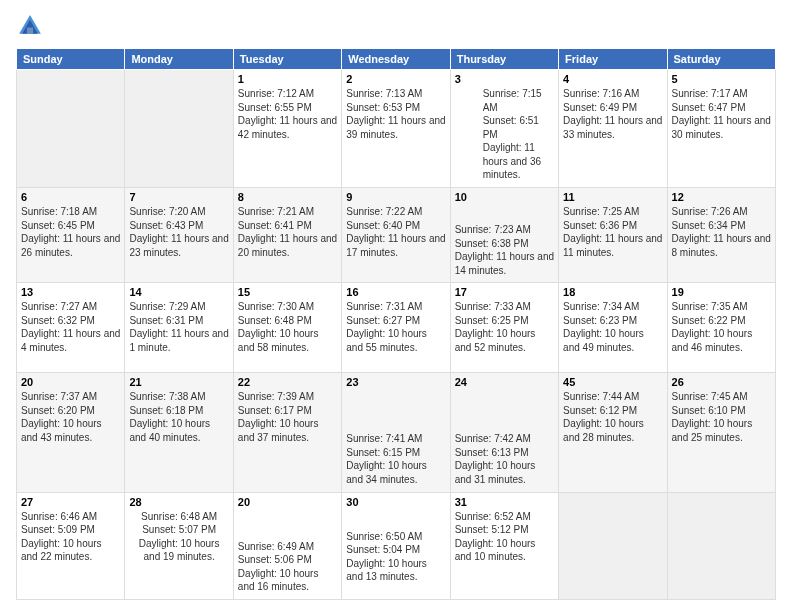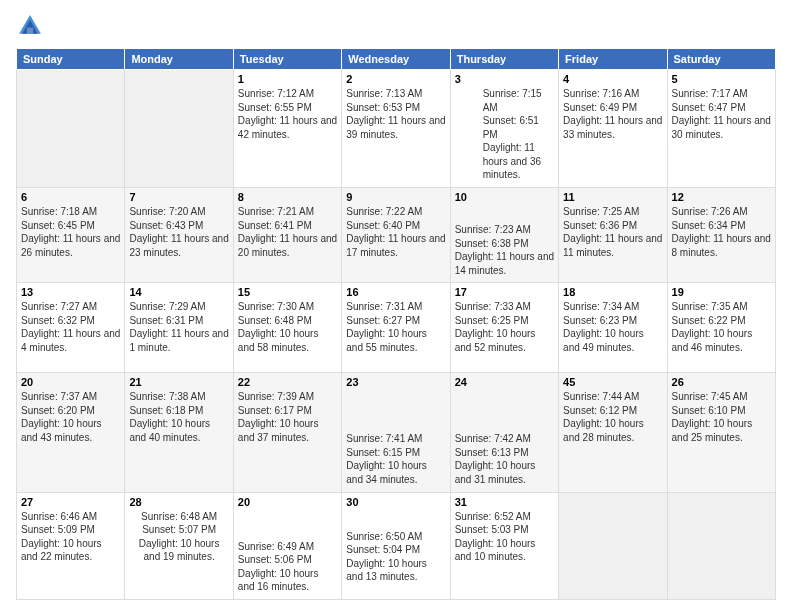--- a/index.html
+++ b/index.html
@@ -316,21 +316,21 @@
           </td>
           <td>
             <span class="day-num">30</span>
             <div class="day-info" style="white-space: pre-line; margin-top: 22px;">Sunrise: 6:50 AM
 Sunset: 5:04 PM
 Daylight: 10 hours and 13 minutes.</div>
           </td>
           <td>
             <span class="day-num">31</span>
             <div class="day-info" style="white-space: pre-line;">Sunrise: 6:52 AM
-Sunset: 5:03 PM
+Sunset: 5:12 PM
 Daylight: 10 hours and 10 minutes.</div>
           </td>
           <td class="empty"></td>
           <td class="empty"></td>
         </tr>
       </tbody>
   </table>
 </div>
 
 </body></html>

